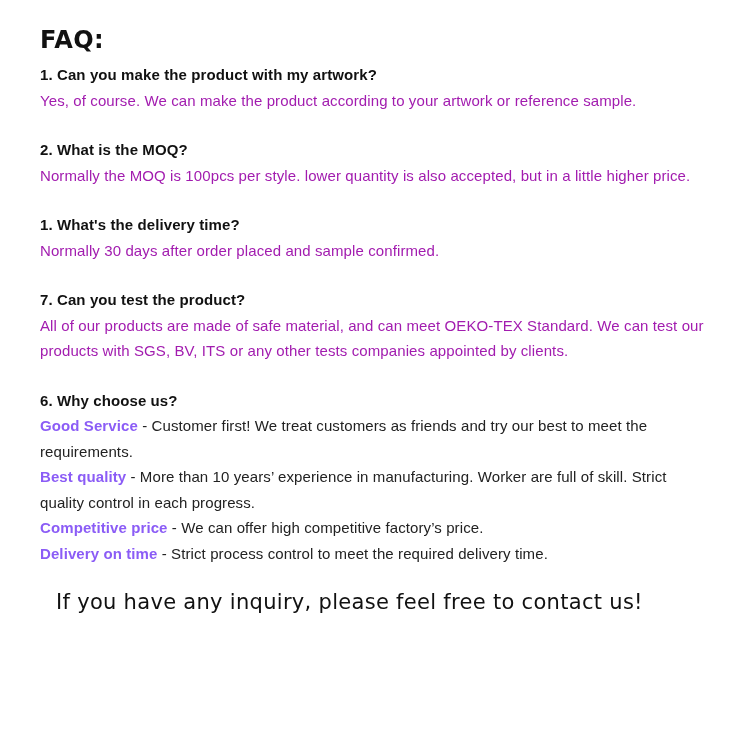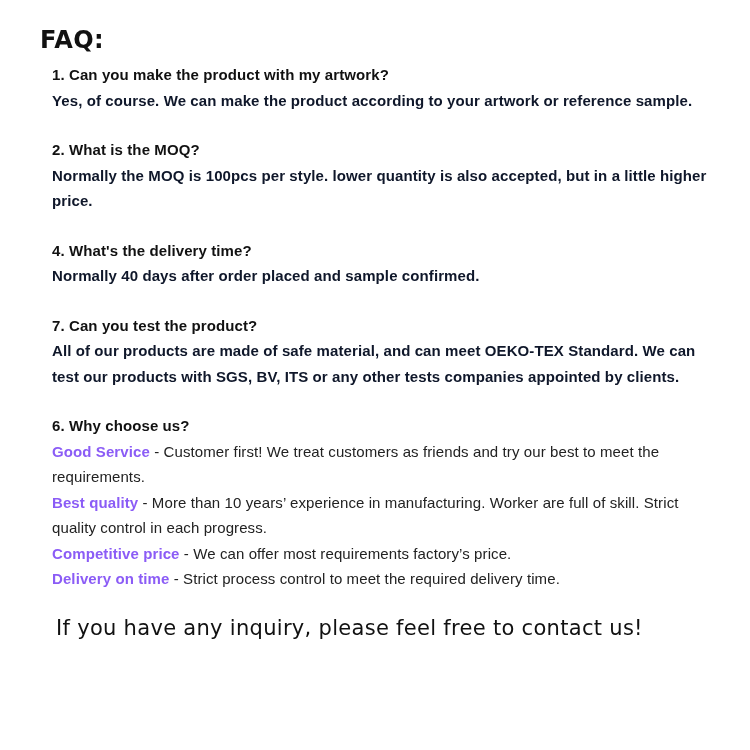--- a/index.html
+++ b/index.html
@@ -20,37 +20,37 @@
   }
   .faq-title {
     font-family: "DejaVu Sans", "Liberation Sans", cursive, sans-serif;
     font-size: 24px;
     font-weight: 600;
     letter-spacing: 0.5px;
     margin: 0 0 8px 0;
     color: #111111;
   }
   .faq-section {
-    margin: 0 0 24px 12px;
+    margin: 0 0 24px 0;
     max-width: 672px;
   }
   .faq-question {
     font-size: 15px;
     font-weight: bold;
     line-height: 25.5px;
     margin: 0;
     color: #111111;
     letter-spacing: 0.1px;
   }
   .faq-answer {
     font-size: 15px;
-    font-weight: bold;
+    font-weight: normal;
     line-height: 25.5px;
     margin: 0;
-    color: #0f172a;
+    color: #a21caf;
     letter-spacing: 0.1px;
   }
   .reason-line {
     font-size: 15px;
     line-height: 25.5px;
     margin: 0;
     color: #222222;
     letter-spacing: 0.1px;
   }
   .reason-label {
@@ -78,32 +78,32 @@
     <p class="faq-answer">Yes, of course. We can make the product according to your artwork or reference sample.</p>
   </div>
 
   <div class="faq-section">
     <p class="faq-question">2. What is the MOQ?</p>
     <p class="faq-answer">Normally the MOQ is 100pcs per style. lower quantity is also accepted, but in a little higher price.</p>
   </div>
 
 
   <div class="faq-section">
-    <p class="faq-question">4. What's the delivery time?</p>
-    <p class="faq-answer">Normally 40 days after order placed and sample confirmed.</p>
+    <p class="faq-question">1. What's the delivery time?</p>
+    <p class="faq-answer">Normally 30 days after order placed and sample confirmed.</p>
   </div>
 
   <div class="faq-section">
     <p class="faq-question">7. Can you test the product?</p>
     <p class="faq-answer">All of our products are made of safe material, and can meet OEKO-TEX Standard. We can test our products with SGS, BV, ITS or any other tests companies appointed by clients.</p>
   </div>
 
   <div class="faq-section">
     <p class="faq-question">6. Why choose us?</p>
     <p class="reason-line"><span class="reason-label">Good Service</span><span> - Customer first! We treat customers as friends and try our best to meet the requirements.</span></p>
     <p class="reason-line"><span class="reason-label">Best quality</span><span> - More than 10 years’ experience in manufacturing. Worker are full of skill. Strict quality control in each progress.</span></p>
-    <p class="reason-line"><span class="reason-label">Competitive price</span><span> - We can offer most requirements factory’s price.</span></p>
+    <p class="reason-line"><span class="reason-label">Competitive price</span><span> - We can offer high competitive factory’s price.</span></p>
     <p class="reason-line"><span class="reason-label">Delivery on time</span><span> - Strict process control to meet the required delivery time.</span></p>
   </div>
 
   <p class="footer-note">If you have any inquiry, please feel free to contact us!</p>
 
 </div>
 
 </body></html>

